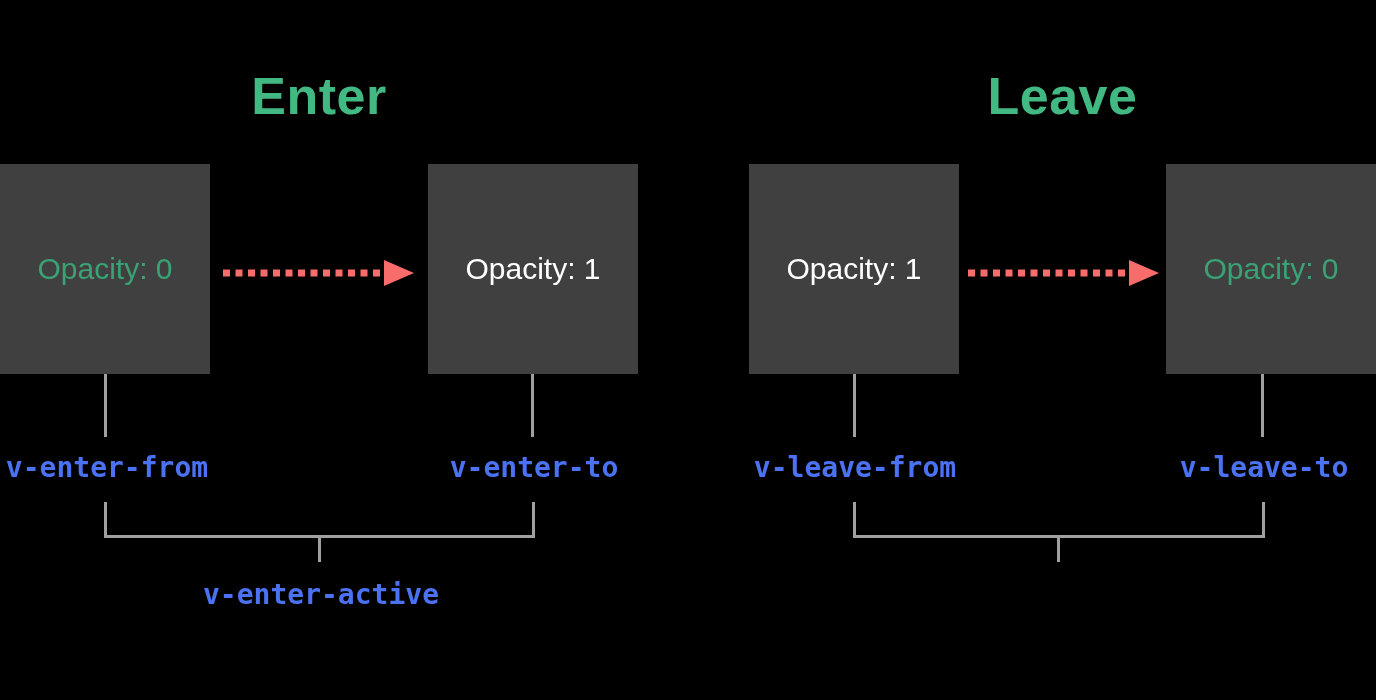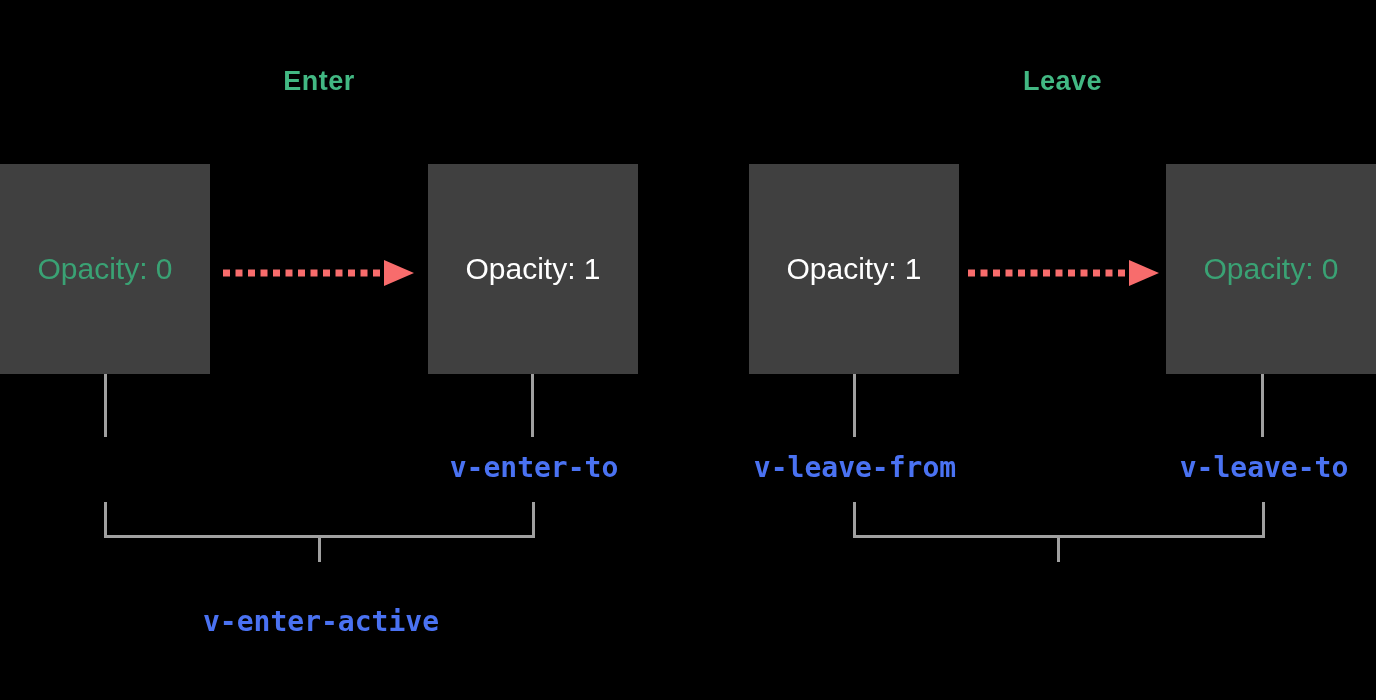--- a/index.html
+++ b/index.html
@@ -6,21 +6,21 @@
   .canvas{
     position:relative;width:1376px;height:700px;background:#000000;
     overflow:hidden;font-family:"Liberation Sans",sans-serif;
   }
   .section{position:absolute;top:0;height:700px;}
   .sec-0{left:0;width:638px;}
   .sec-1{left:749px;width:627px;}
 
   .title{
     position:absolute;top:66px;left:0;width:100%;text-align:center;
-    font-size:27px;font-weight:bold;color:#42b883;letter-spacing:.5px;
+    font-size:52px;font-weight:bold;color:#42b883;letter-spacing:.5px;
   }
 
   .box{
     position:absolute;top:164px;width:210px;height:210px;background:#404040;
     display:flex;align-items:center;justify-content:center;
     font-size:30px;color:#ffffff;white-space:nowrap;
   }
   .from-box{left:0;}
   .to-box{right:0;}
   .box.faded{color:#3aa274;}
@@ -50,21 +50,21 @@
   .bracket{
     position:absolute;top:502px;height:33px;
     border-left:3px solid #a0a0a0;border-right:3px solid #a0a0a0;
     border-bottom:3px solid #a0a0a0;
   }
   .sec-0 .bracket{left:104px;width:425px;}
   .sec-1 .bracket{left:104px;width:406px;}
   .stem-active{top:538px;height:24px;}
   .sec-0 .stem-active{left:318px;}
   .sec-1 .stem-active{left:308px;}
-  .row2{top:621px;text-align:center;}
+  .row2{top:594px;text-align:center;}
   .sec-0 .active-label{left:321px;}
   .sec-1 .active-label{left:310px;}
 </style>
 </head>
 <body>
 
 <div class="canvas">
 
   <div class="section sec-0">
     <div class="title">Enter</div>
@@ -78,20 +78,21 @@
       <polygon points="170,2 170,28 200,15" fill="#f86c6c"></polygon>
     </svg>
 
     <div class="box to-box">
       <span>Opacity: 1</span>
     </div>
 
     <div class="stem stem-top stem-from"></div>
     <div class="stem stem-top stem-to"></div>
 
+    <div class="cls-label row1 from-label">v-enter-from</div>
     <div class="cls-label row1 to-label">v-enter-to</div>
 
     <div class="bracket"></div>
     <div class="stem stem-active"></div>
 
     <div class="cls-label row2 active-label">v-enter-active</div>
   </div>
 
   <div class="section sec-1">
     <div class="title">Leave</div>

